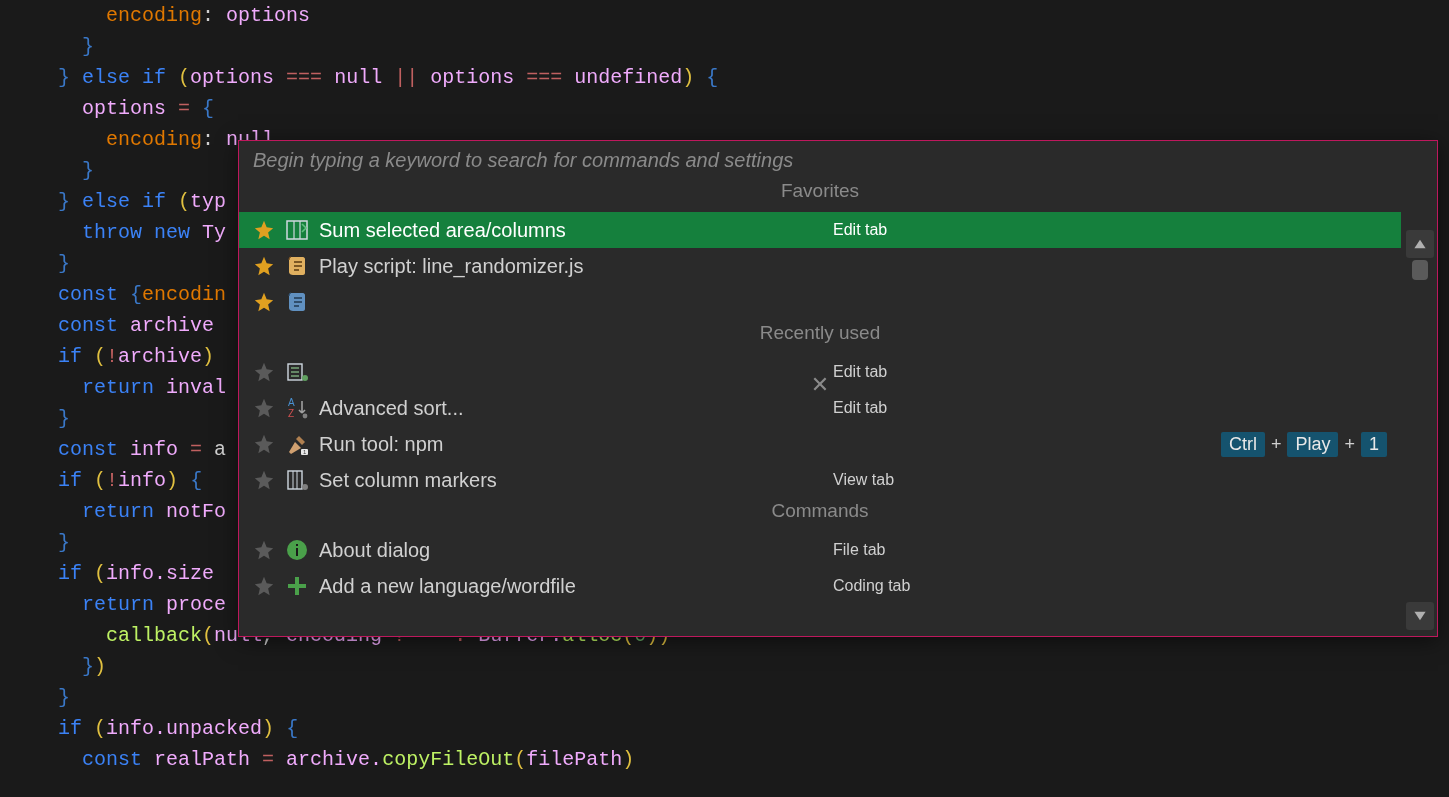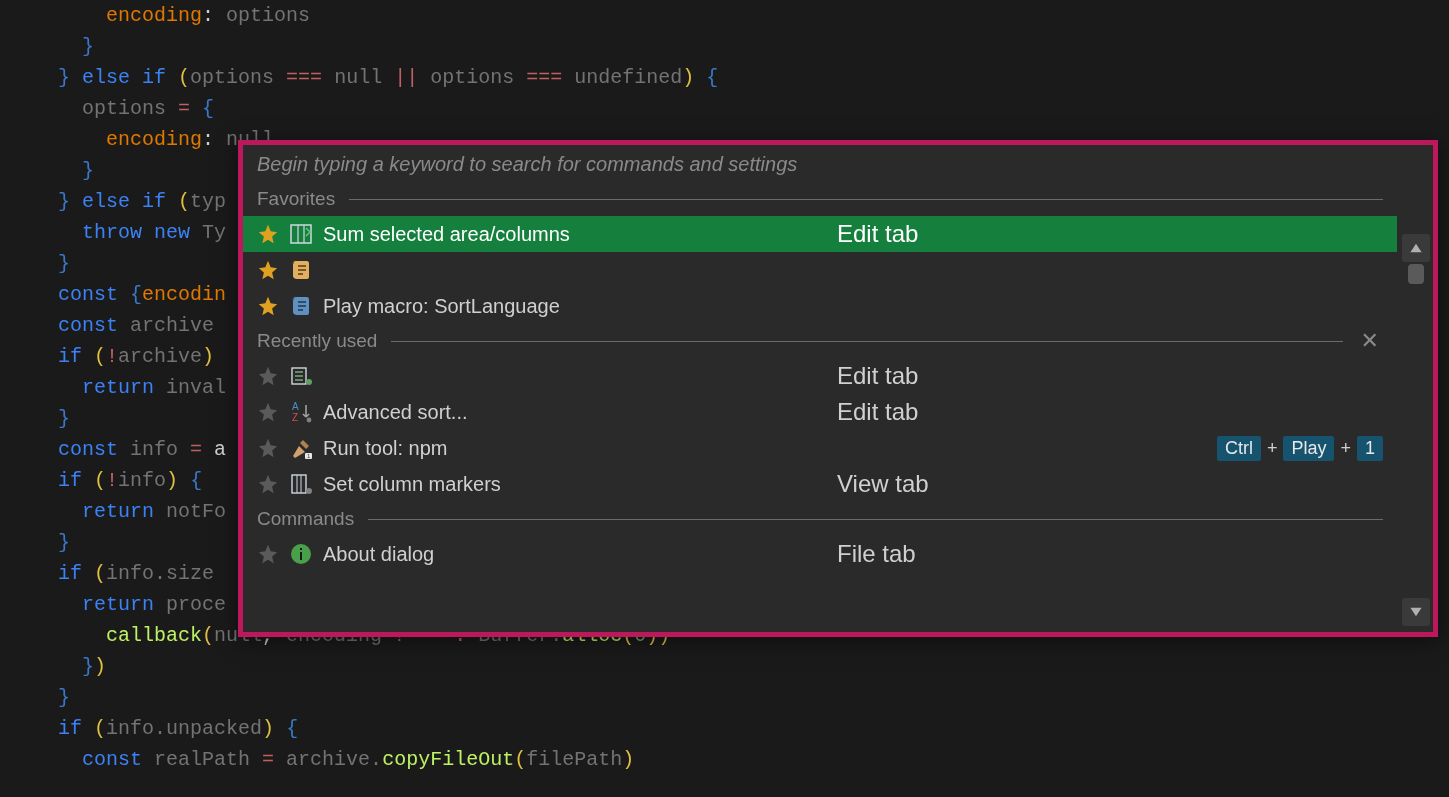--- a/index.html
+++ b/index.html
@@ -22,35 +22,35 @@
     font-size: 20px;
     line-height: 31px;
     white-space: pre;
   }
   .code .line { display: block; }
   .c-kw      { color: #3b82f6; }   
   .c-prop    { color: #e07800; }   
   .c-punc    { color: #d0d0d0; }   
   .c-brace   { color: #3a78c8; }   
   .c-paren   { color: #e0c040; }   
-  .c-ident   { color: #737373; }
+  .c-ident   { color: #f0abfc; }
   .c-op      { color: #c06060; }   
   .c-str     { color: #808080; }
   .c-num     { color: #6ab06a; }
   .c-fn      { color: #bef264; }
 
   
   .palette {
     position: absolute;
     left: 238px;
     top: 140px;
     width: 1200px;
     height: 497px;
     background: #2a2a2a;
-    border: 5px solid #be185d;
+    border: 1px solid #be185d;
     box-shadow: 0 4px 20px rgba(0,0,0,0.5);
     display: flex;
     flex-direction: column;
   }
 
   .search-row {
     padding: 8px 14px 6px 14px;
     font-style: italic;
     font-size: 20px;
     color: #8a8a8a;
@@ -69,20 +69,21 @@
   }
 
   .section-header {
     display: flex;
     align-items: center;
     gap: 14px;
     padding: 2px 14px 2px 14px;
     font-size: 19px;
     color: #8a8a8a;
     height: 34px;
+    flex-direction: column;
   }
   .section-header .line-rule {
     flex: 1;
     height: 1px;
     background: #6a6a6a;
   }
   .section-header .close {
     font-size: 22px;
     color: #8a8a8a;
     padding: 0 4px;
@@ -121,21 +122,21 @@
     justify-content: center;
   }
   .row-icon svg { width: 24px; height: 24px; display:block; }
 
   .row-label {
     flex: 0 0 auto;
   }
   .row-context {
     position: absolute;
     left: 594px;
-    font-size: 24px;
+    font-size: 16px;
   }
   .row { position: relative; }
 
   .shortcut {
     margin-left: auto;
     display: flex;
     gap: 6px;
     align-items: center;
     font-size: 18px;
   }
@@ -224,36 +225,36 @@
               <path d="M12 2l2.9 6.9L22 10l-5.5 4.8L18.2 22 12 18.3 5.8 22l1.7-7.2L2 10l7.1-1.1z"></path>
             </svg>
         </span>
         <span class="row-icon">
           <svg viewBox="0 0 24 24">
               <path d="M6 3h12c1 0 2 1 2 2v14c0 1-1 2-2 2H8c-2 0-4-1-4-3V6c0-2 1-3 2-3z" fill="#e0b060"></path>
               <path d="M6 3c-1 0-2 1-2 3" fill="none" stroke="#7a5020" stroke-width="1.2"></path>
               <path d="M9 8h8M9 12h8M9 16h5" stroke="#5a3a10" stroke-width="1.4" fill="none"></path>
             </svg>
         </span>
+        <span class="row-label">Play script: line_randomizer.js</span>
       </div>
 
       <div class="row">
         <span class="star filled">
           <svg viewBox="0 0 24 24">
               <path d="M12 2l2.9 6.9L22 10l-5.5 4.8L18.2 22 12 18.3 5.8 22l1.7-7.2L2 10l7.1-1.1z"></path>
             </svg>
         </span>
         <span class="row-icon">
           <svg viewBox="0 0 24 24">
               <path d="M6 3h12c1 0 2 1 2 2v14c0 1-1 2-2 2H8c-2 0-4-1-4-3V6c0-2 1-3 2-3z" fill="#6090c0"></path>
               <path d="M6 3c-1 0-2 1-2 3" fill="none" stroke="#305070" stroke-width="1.2"></path>
               <path d="M9 8h8M9 12h8M9 16h5" stroke="#203850" stroke-width="1.4" fill="none"></path>
             </svg>
         </span>
-        <span class="row-label">Play macro: SortLanguage</span>
       </div>
 
       <div class="section-header">
         <span>Recently used</span>
         <span class="line-rule"></span>
         <span class="close">✕</span>
       </div>
 
       <div class="row">
         <span class="star empty">
@@ -348,20 +349,35 @@
           <svg viewBox="0 0 24 24">
               <circle cx="12" cy="12" r="10" fill="#4aa04a"></circle>
               <rect x="11" y="10" width="2" height="8" fill="#1a1a1a"></rect>
               <rect x="11" y="6" width="2" height="2" fill="#1a1a1a"></rect>
             </svg>
         </span>
         <span class="row-label">About dialog</span>
         <span class="row-context">File tab</span>
       </div>
 
+      <div class="row">
+        <span class="star empty">
+          <svg viewBox="0 0 24 24">
+              <path d="M12 2l2.9 6.9L22 10l-5.5 4.8L18.2 22 12 18.3 5.8 22l1.7-7.2L2 10l7.1-1.1z"></path>
+            </svg>
+        </span>
+        <span class="row-icon">
+          <svg viewBox="0 0 24 24">
+              <rect x="10" y="3" width="4" height="18" fill="#4aa04a"></rect>
+              <rect x="3" y="10" width="18" height="4" fill="#4aa04a"></rect>
+            </svg>
+        </span>
+        <span class="row-label">Add a new language/wordfile</span>
+        <span class="row-context">Coding tab</span>
+      </div>
 
     </div>
 
     <div class="scrollbar">
       <div class="btn up">
         <svg viewBox="0 0 10 10">
             <path d="M5 2L1 8h8z" fill="#b0b0b0"></path>
           </svg>
       </div>
       <div class="track">

